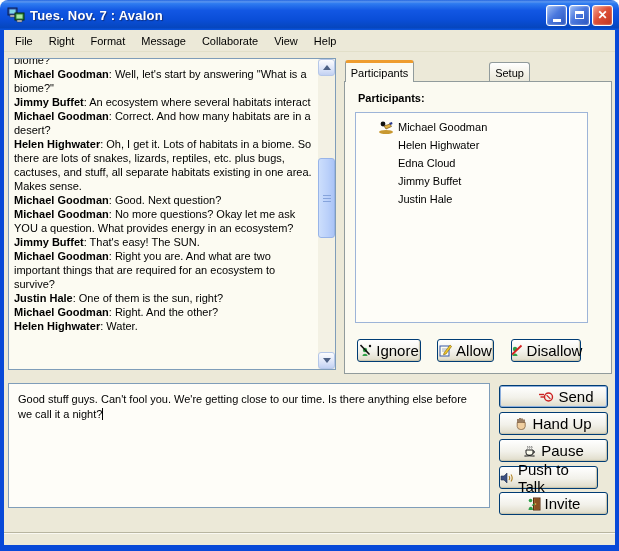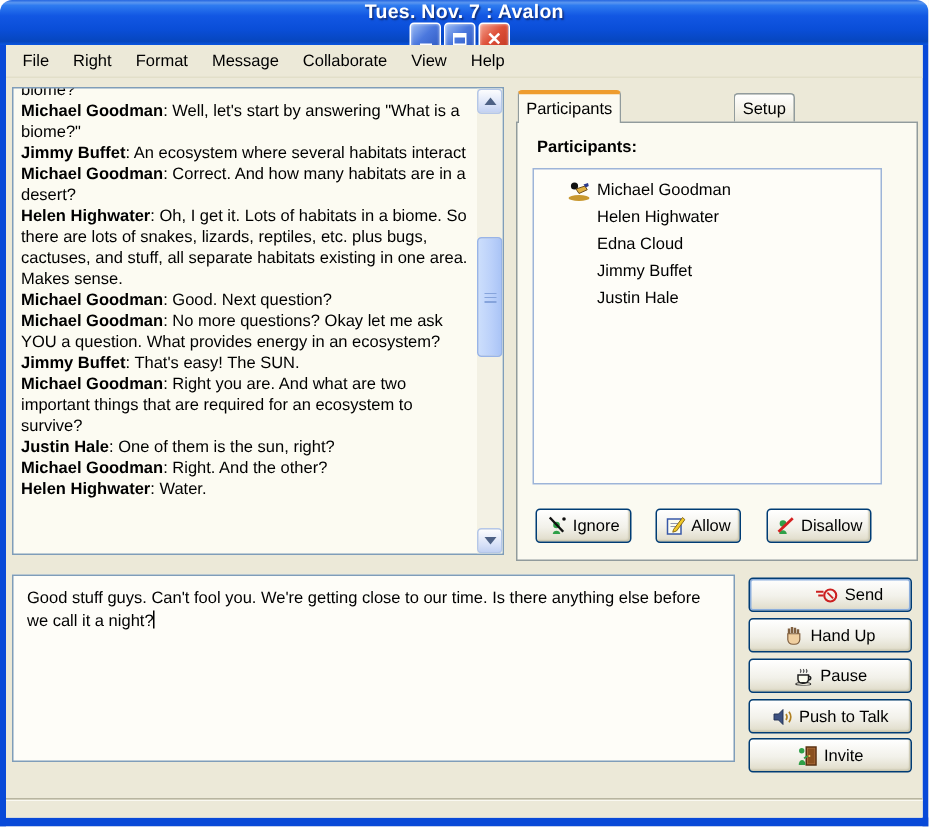--- a/index.html
+++ b/index.html
@@ -3,21 +3,21 @@
 <meta charset="utf-8">
 <style>
   html,body{margin:0;padding:0;background:#fff;}
   *{box-sizing:border-box;}
   #window{position:relative;width:619px;height:551px;font-family:"Liberation Sans",sans-serif;font-size:11px;color:#000;overflow:hidden;}
 
   
   .titlebar{position:absolute;left:0;top:0;width:619px;height:30px;
     border-radius:8px 8px 0 0;
     background:linear-gradient(to bottom,#2566E0 0%,#5A96F0 6%,#2E7BF0 12%,#1257E3 35%,#0A4ED8 65%,#0646BE 92%,#0A55E0 100%);
-    display:flex;align-items:center;flex-direction:column;}
+    display:flex;align-items:center;}
   .app-icon{margin:0 5px 0 7px;width:18px;height:16px;}
   .title-text{color:#fff;font-size:13px;font-weight:bold;text-shadow:1px 1px 1px #10307F;letter-spacing:.2px;flex:1;}
   .winbtns{display:flex;gap:2px;margin-right:6px;}
   .winbtn{width:21px;height:21px;border:1px solid #fff;border-radius:3px;display:flex;align-items:center;justify-content:center;
     background:linear-gradient(135deg,#9CBCF4 0%,#4B78DE 45%,#2A55BE 100%);box-shadow:inset 0 0 2px rgba(255,255,255,.7);}
   .winbtn.close{background:linear-gradient(135deg,#F4A492 0%,#DE5038 45%,#BE3420 100%);}
   .glyph-min{width:8px;height:3px;background:#fff;align-self:flex-end;margin:0 0 3px 0;}
   .glyph-max{width:9px;height:8px;border:1px solid #fff;border-top:3px solid #fff;}
   .glyph-x{color:#fff;font-weight:bold;font-size:12px;line-height:12px;}
 
@@ -59,21 +59,21 @@
   .tab.active{background:#FBFAF1;z-index:3;border-top:3px solid #EE9C2E;}
   .tab-panel{position:absolute;left:344px;top:81px;width:268px;height:293px;background:#FBFAF1;border:1px solid #919B9C;z-index:1;}
 
   .part-label{position:absolute;left:358px;top:92px;font-weight:bold;z-index:4;}
   .listbox{position:absolute;left:355px;top:112px;width:233px;height:211px;background:#FEFDF8;border:1px solid #9DB4D8;z-index:4;padding-top:5px;}
   .lb-row{position:relative;height:18px;line-height:18px;padding-left:42px;}
   .lb-ind{position:absolute;left:22px;top:2px;width:16px;height:14px;}
 
   
   .xpbtn{position:absolute;display:flex;align-items:center;justify-content:center;gap:4px;
-    border:1px solid #003C74;border-radius:3px;color:#000;font-family:"Liberation Sans",sans-serif;font-size:11px;
+    border:1px solid #003C74;border-radius:3px;color:#000;font-family:"Liberation Sans",sans-serif;font-size:15px;
     background:linear-gradient(to bottom,#FFFFFF,#F2F1EA 55%,#DFDBC8);
     box-shadow:inset -1px -1px 1px #C8C4AC;cursor:default;z-index:4;}
   .xpbtn .ic{flex:0 0 auto;display:block;}
   .xpbtn.default{box-shadow:inset 0 0 0 1px #8CAEDC, inset -1px -1px 1px #BFD4EE;}
 
   
   .composer{position:absolute;left:8px;top:383px;width:482px;height:125px;background:#FEFDF8;border:1px solid #7F9DB9;
     padding:8px 9px;line-height:15px;overflow:hidden;}
   .caret{display:inline-block;width:1px;height:12px;background:#000;vertical-align:-2px;}
 
@@ -223,21 +223,21 @@
   </div>
   <div class="xpbtn" style="left:499px;top:439px;width:109px;height:23px;">
     <svg class="ic" width="14" height="13" viewBox="0 0 14 13">
       <path d="M3 6 h7 v3 a3 3 0 0 1 -3 2.5 h-1 a3 3 0 0 1 -3 -2.5 Z" fill="#FDFDF0" stroke="#202020"></path>
       <path d="M10 6.8 c2 0 2 2.4 0 2.4" fill="none" stroke="#202020"></path>
       <ellipse cx="6.5" cy="12" rx="5" ry="1" fill="none" stroke="#202020" stroke-width=".7"></ellipse>
       <path d="M4.5 4.5 q1 -1.2 0 -2.4 M6.5 4.5 q1 -1.2 0 -2.4 M8.5 4.5 q1 -1.2 0 -2.4" fill="none" stroke="#505050" stroke-width=".8"></path>
     </svg>
     <span>Pause</span>
   </div>
-  <div class="xpbtn" style="left:499px;top:466px;width:109px;height:23px;">
+  <div class="xpbtn" style="left:499px;top:466px;width:99px;height:23px;">
     <svg class="ic" width="14" height="12" viewBox="0 0 14 12">
       <polygon points="1,4 4,4 7,1 7,11 4,8 1,8" fill="#3C5080" stroke="#20304F" stroke-width=".6"></polygon>
       <path d="M9 4 q1.4 2 0 4 M11 2.5 q2.4 3.5 0 7" fill="none" stroke="#B08020" stroke-width="1.1"></path>
     </svg>
     <span>Push to Talk</span>
   </div>
   <div class="xpbtn" style="left:499px;top:492px;width:109px;height:23px;">
     <svg class="ic" width="14" height="14" viewBox="0 0 14 14">
       <rect x="6.5" y="1" width="6.5" height="12" fill="#B07040" stroke="#5A3010"></rect>
       <rect x="7.5" y="2" width="4.5" height="10" fill="#8A5020"></rect>

